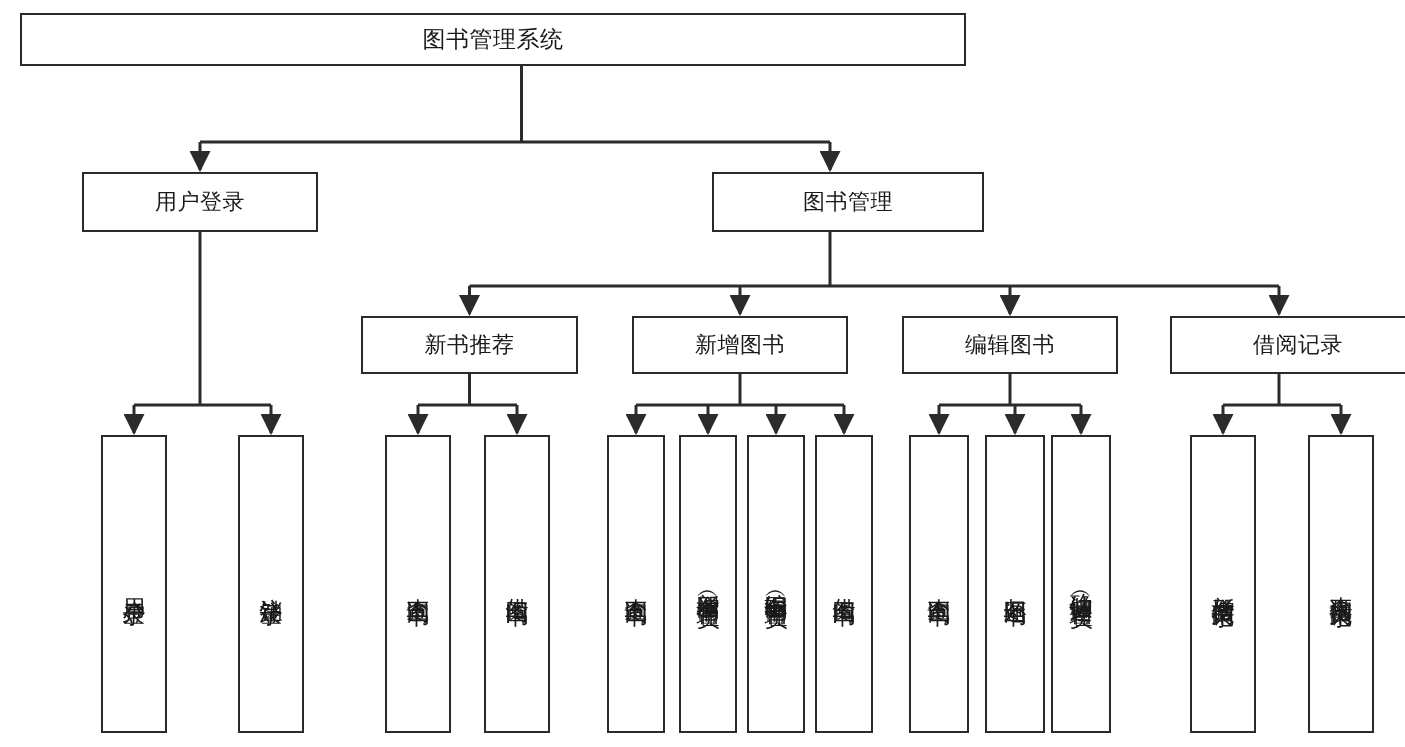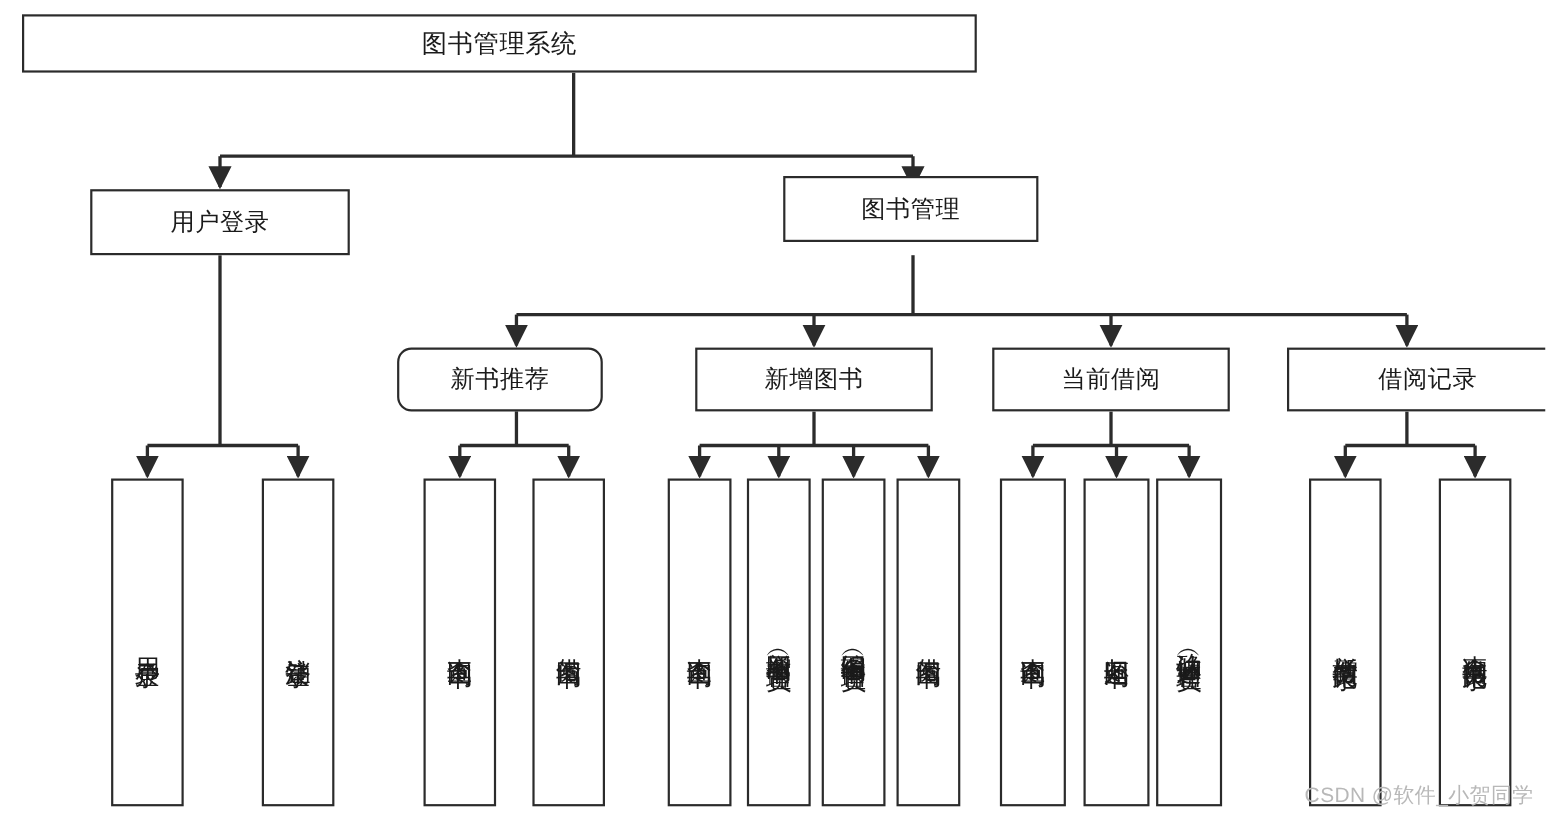--- a/index.html
+++ b/index.html
@@ -111,37 +111,37 @@
         <path d="M 1015 405 L 1015 433" marker-end="url(#arrow)"></path>
         <path d="M 1081 405 L 1081 433" marker-end="url(#arrow)"></path>
         <path d="M 1279 374 L 1279 405"></path>
         <path d="M 1223 405 L 1341 405"></path>
         <path d="M 1223 405 L 1223 433" marker-end="url(#arrow)"></path>
         <path d="M 1341 405 L 1341 433" marker-end="url(#arrow)"></path>
       </g>
   </svg>
 
   <div id="nodes-layer">
-      <div class="node root" style="left: 20px; top: 13px; width: 868px; height: 53px;">
+      <div class="node root" style="left: 20px; top: 13px; width: 946px; height: 53px;">
         <span class="node-label">图书管理系统</span>
       </div>
       <div class="node" style="left: 82px; top: 172px; width: 236px; height: 60px;">
         <span class="node-label">用户登录</span>
       </div>
-      <div class="node" style="left: 712px; top: 160px; width: 232px; height: 60px;">
+      <div class="node" style="left: 712px; top: 172px; width: 272px; height: 60px;">
         <span class="node-label">图书管理</span>
       </div>
-      <div class="node" style="left: 361px; top: 316px; width: 187px; height: 58px; border-radius: 13px;">
+      <div class="node" style="left: 361px; top: 316px; width: 217px; height: 58px;">
         <span class="node-label">新书推荐</span>
       </div>
       <div class="node" style="left: 632px; top: 316px; width: 216px; height: 58px;">
         <span class="node-label">新增图书</span>
       </div>
       <div class="node" style="left: 902px; top: 316px; width: 216px; height: 58px;">
-        <span class="node-label">当前借阅</span>
+        <span class="node-label">编辑图书</span>
       </div>
       <div class="node" style="left: 1170px; top: 316px; width: 256px; height: 58px;">
         <span class="node-label">借阅记录</span>
       </div>
       <div class="node leaf" style="left: 101px; top: 435px; width: 66px; height: 298px;">
         <span class="node-label">用户登录</span>
       </div>
       <div class="node leaf" style="left: 238px; top: 435px; width: 66px; height: 298px;">
         <span class="node-label">注销登录</span>
       </div>
@@ -173,15 +173,14 @@
         <span class="node-label">确认归还（管理员）</span>
       </div>
       <div class="node leaf" style="left: 1190px; top: 435px; width: 66px; height: 298px;">
         <span class="node-label">新增借阅记录</span>
       </div>
       <div class="node leaf" style="left: 1308px; top: 435px; width: 66px; height: 298px;">
         <span class="node-label">查询借阅记录</span>
       </div>
     </div>
 
-  <div class="watermark">CSDN @软件_小贺同学</div>
 
 </div>
 
 </body></html>

